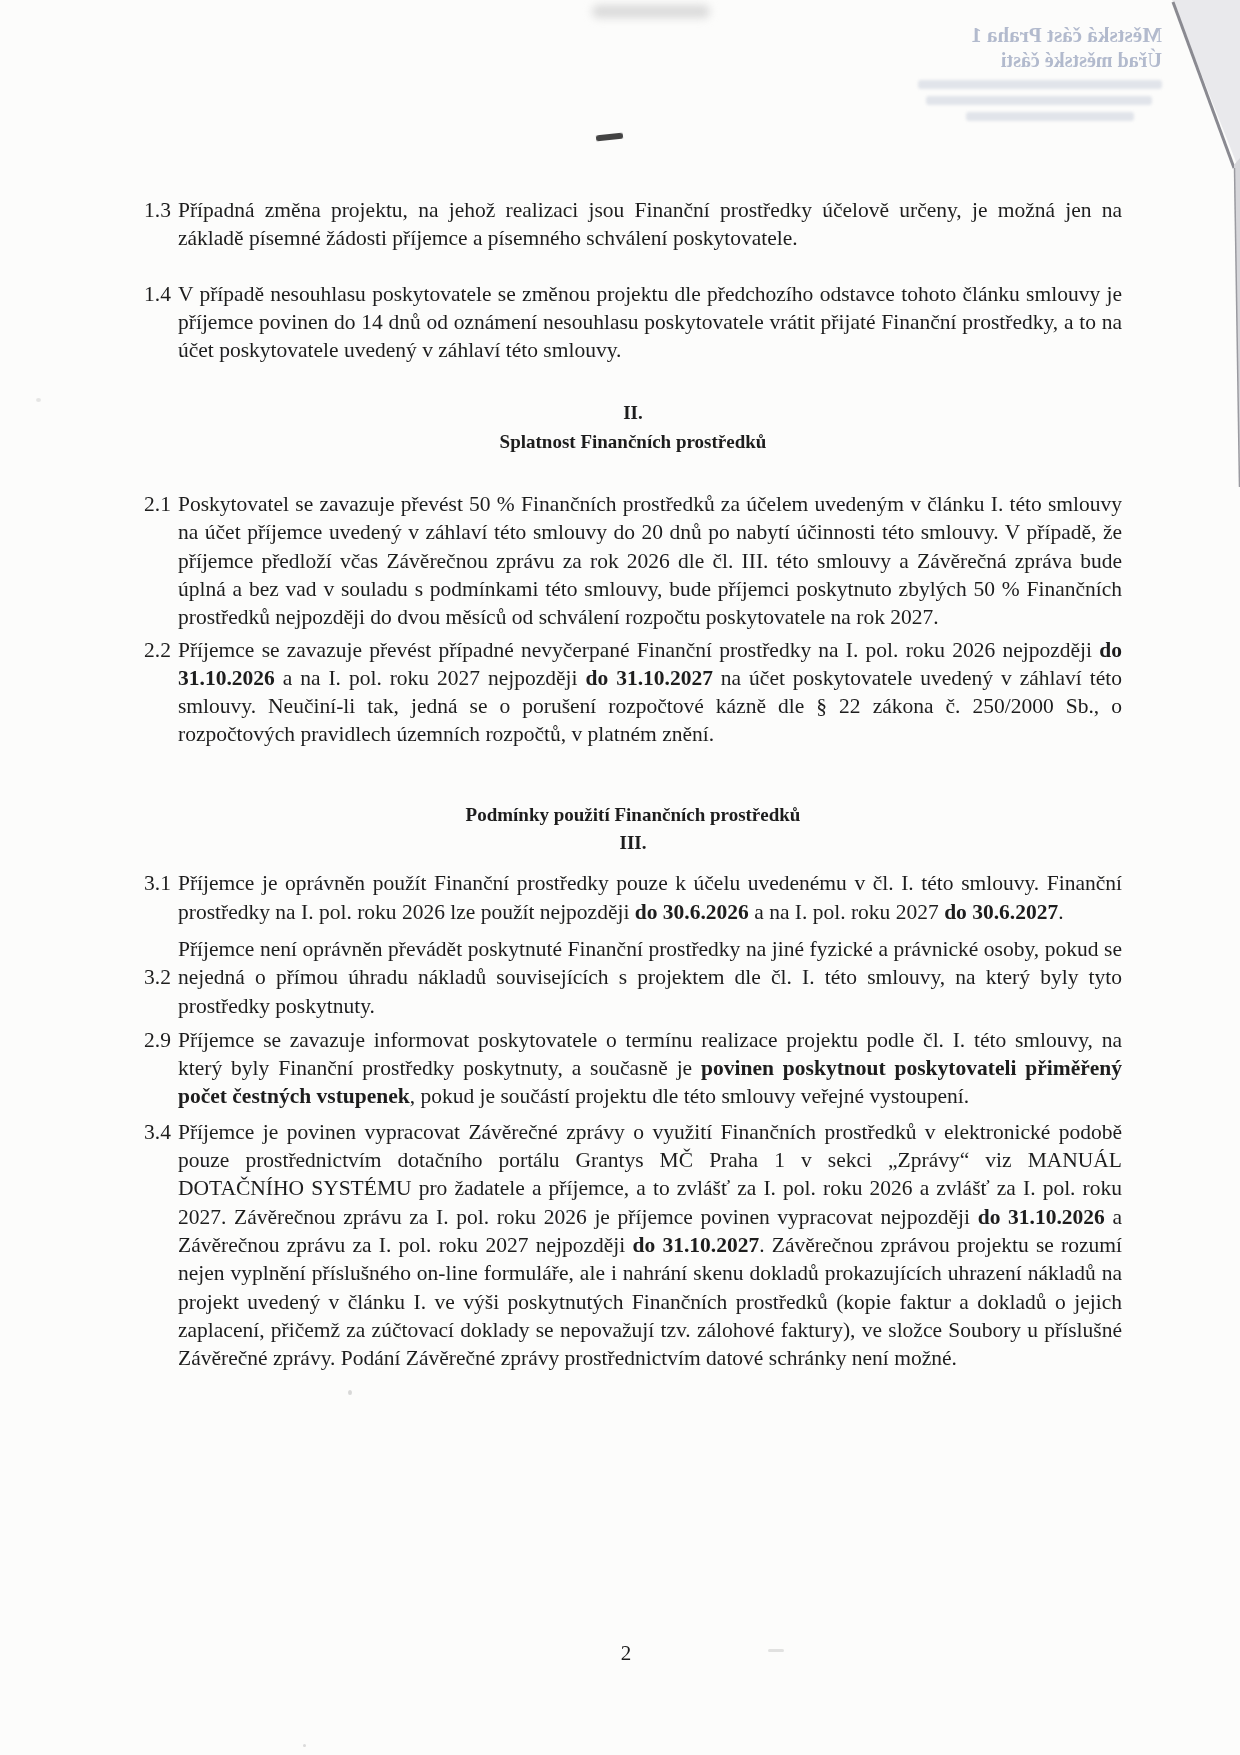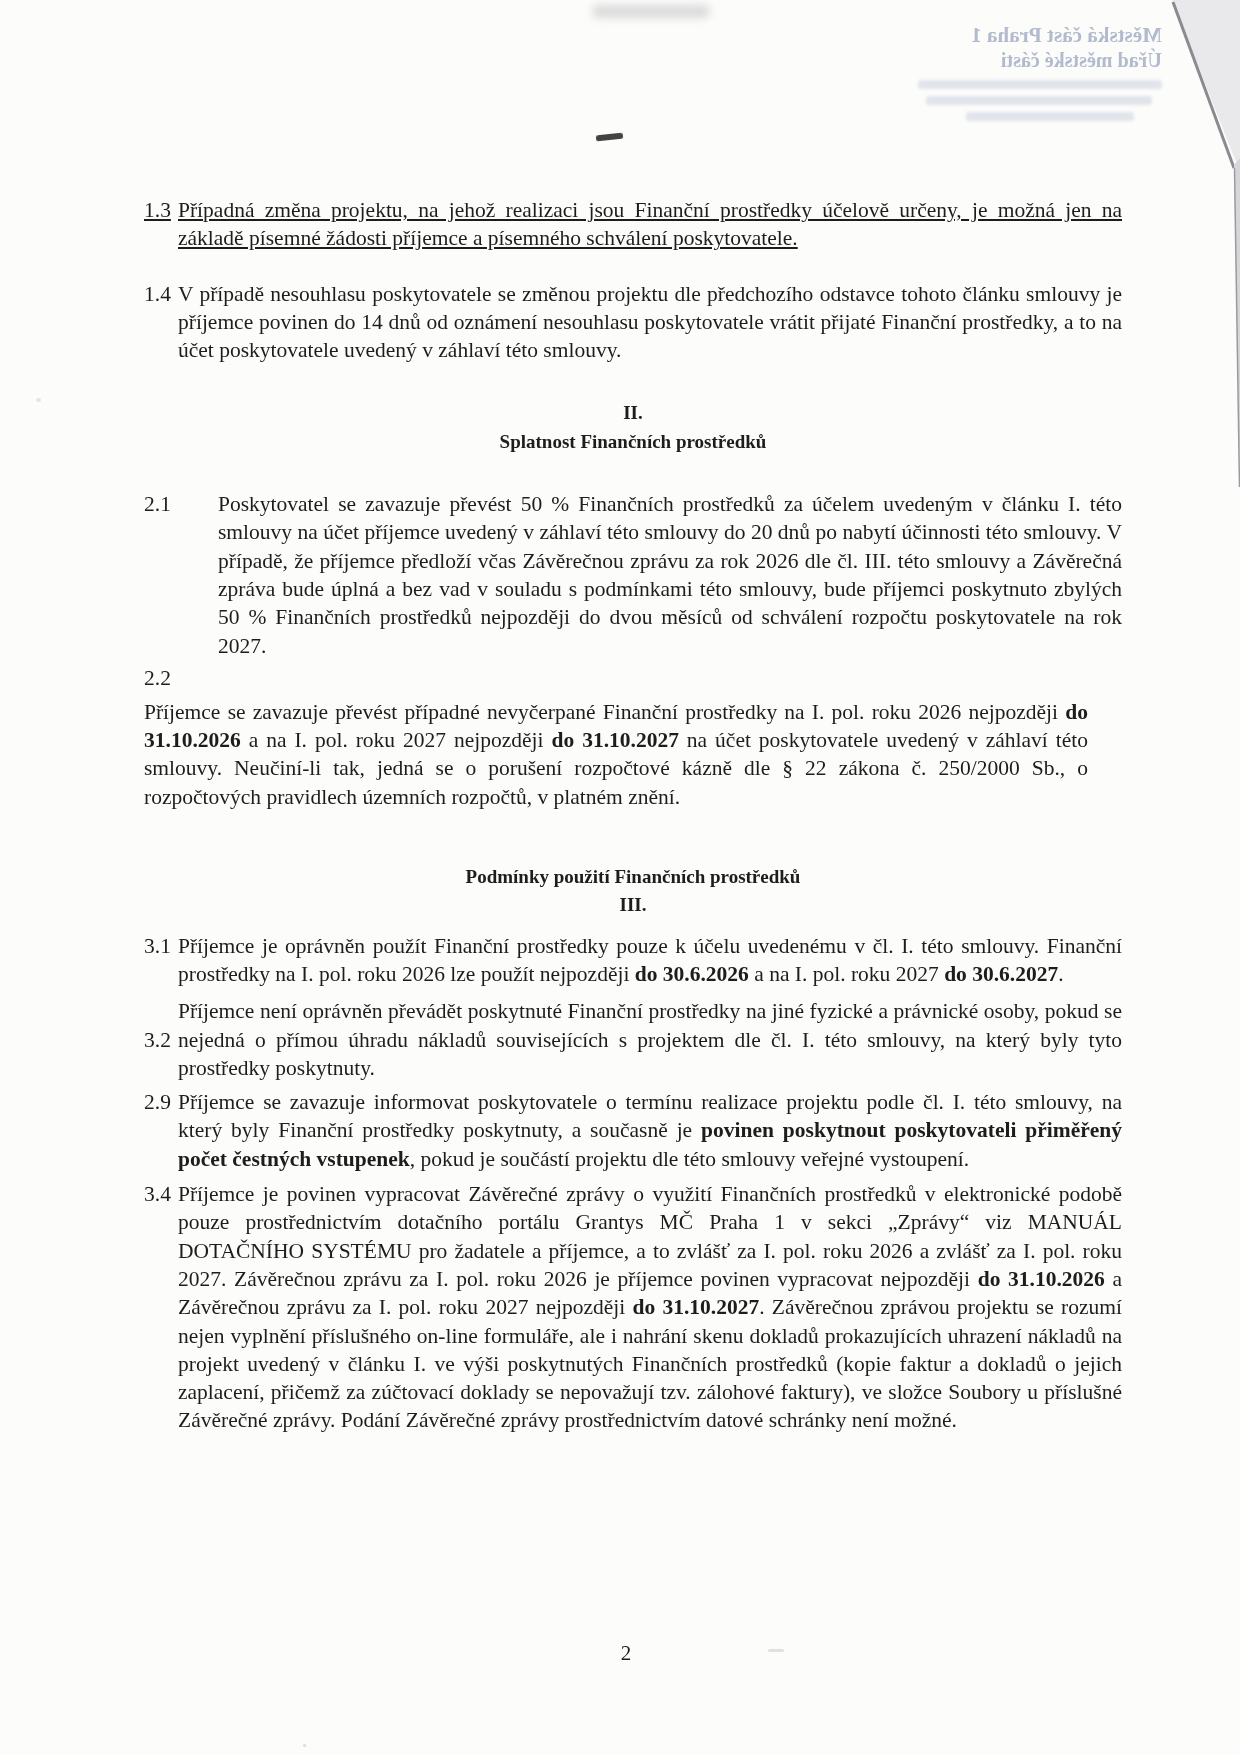--- a/index.html
+++ b/index.html
@@ -33,25 +33,25 @@
 
   
   .doc{position:absolute;left:144px;top:196px;width:978px;}
   .blk{position:relative;}
   .clause{display:flex;font-size:21.5px;line-height:28.3px;}
   .clause .num{flex:0 0 34px;width:34px;}
   .clause .txt{width:944px;text-align:justify;}
   .clause .txt b{font-weight:bold;}
   .heading{width:100%;text-align:center;font-weight:bold;font-size:19px;line-height:28.3px;}
   
-  .blk0{margin-top:0;text-decoration:underline;}
+  .blk0{margin-top:0;}
   .blk1{margin-top:27px;}
   .blk2{margin-top:35px;}
-  .blk3{margin-top:34px;gap:40px;}
-  .blk4{margin-top:4px;flex-direction:column;}
+  .blk3{margin-top:34px;}
+  .blk4{margin-top:4px;}
   .blk5{margin-top:52px;}
   .blk6{margin-top:12px;}
   .blk7{margin-top:9px;align-items:center;}
   .blk8{margin-top:6px;}
   .blk9{margin-top:7px;justify-content:space-between;}
 
   .pagenum{position:absolute;top:1641px;left:576px;width:100px;text-align:center;font-size:21px;}
 </style>
 </head>
 <body>

